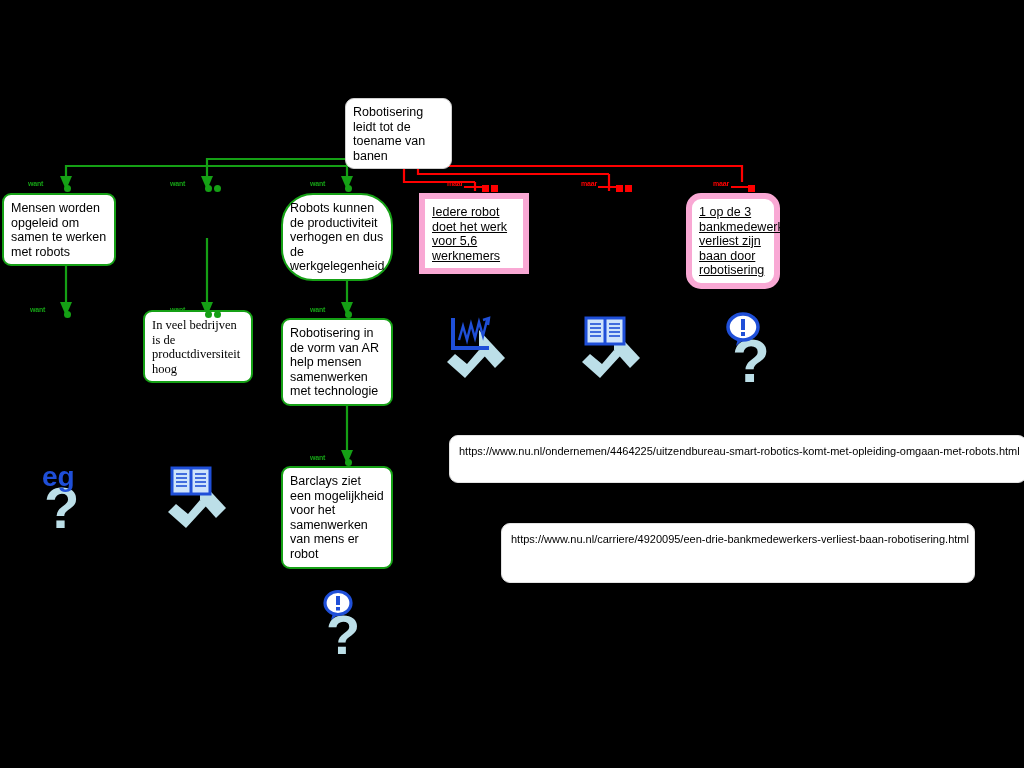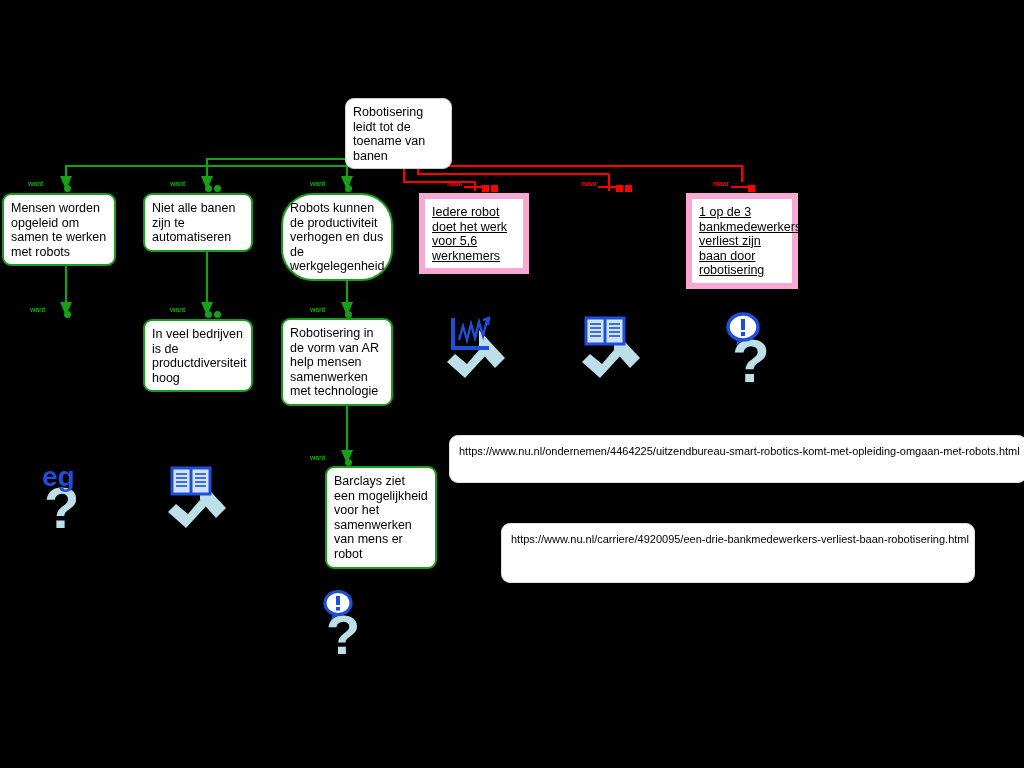--- a/index.html
+++ b/index.html
@@ -128,51 +128,50 @@
       <line x1="731" y1="187" x2="753" y2="187"></line>
     </g>
   </svg>
 
   <div class="node root" style="left:345px; top:98px; width:107px; min-height:44px;">Robotisering leidt tot de toename van banen</div>
 
   <div class="node green" style="left:2px; top:193px; width:114px; min-height:66px;">Mensen worden opgeleid om samen te werken met robots</div>
   <div class="conn-label green" style="left:28px; top:180px;">want</div>
   <div class="marker" style="left:64px; top:179px;"><span class="dot"></span></div>
 
-  <div class="node green" style="left:143px; top:193px; width:110px; min-height:45px;">Niet alle banen zijn te automatiseren</div>
   <div class="conn-label green" style="left:170px; top:180px;">want</div>
   <div class="marker" style="left:205px; top:179px;"><span class="dot"></span><span class="dot"></span></div>
 
   <div class="node green" style="left:281px; top:193px; width:112px; min-height:81px;border-radius:32px;">Robots kunnen de productiviteit verhogen en dus de werkgelegenheid</div>
   <div class="conn-label green" style="left:310px; top:180px;">want</div>
   <div class="marker" style="left:345px; top:179px;"><span class="dot"></span></div>
 
   <div class="conn-label green" style="left:30px; top:306px;">want</div>
   <div class="marker" style="left:64px; top:305px;"><span class="dot"></span></div>
 
-  <div class="node green" style="left:143px; top:319px; width:110px; min-height:68px;">In veel bedrijven is de productdiversiteit hoog</div>
+  <div class="node green" style="left:143px; top:310px; width:110px; min-height:68px;font-family:Liberation Serif, serif;">In veel bedrijven is de productdiversiteit hoog</div>
   <div class="conn-label green" style="left:170px; top:306px;">want</div>
   <div class="marker" style="left:205px; top:305px;"><span class="dot"></span><span class="dot"></span></div>
 
   <div class="node green" style="left:281px; top:318px; width:112px; min-height:82px;">Robotisering in de vorm van AR help mensen samenwerken met technologie</div>
   <div class="conn-label green" style="left:310px; top:306px;">want</div>
   <div class="marker" style="left:345px; top:305px;"><span class="dot"></span></div>
 
-  <div class="node green" style="left:281px; top:466px; width:112px; min-height:64px;margin-left:44px;">Barclays ziet een mogelijkheid voor het samenwerken van mens er robot</div>
+  <div class="node green" style="left:281px; top:466px; width:112px; min-height:64px;">Barclays ziet een mogelijkheid voor het samenwerken van mens er robot</div>
   <div class="conn-label green" style="left:310px; top:454px;">want</div>
   <div class="marker" style="left:345px; top:453px;"><span class="dot"></span></div>
 
   <div class="node red" style="left:419px; top:193px; width:110px; min-height:55px;">Iedere robot doet het werk voor 5,6 werknemers</div>
   <div class="conn-label red" style="left:447px; top:180px;">maar</div>
   <div class="marker" style="left:482px; top:179px;"><span class="sq"></span><span class="sq"></span></div>
 
   <div class="conn-label red" style="left:581px; top:180px;">maar</div>
   <div class="marker" style="left:616px; top:179px;"><span class="sq"></span><span class="sq"></span></div>
 
-  <div class="node red" style="left:686px; top:193px; width:112px; min-height:66px;">1 op de 3 bankmedewerkers verliest zijn baan door robotisering</div>
+  <div class="node red" style="left:686px; top:193px; width:94px; min-height:66px;border-radius:15px;">1 op de 3 bankmedewerkers verliest zijn baan door robotisering</div>
   <div class="conn-label red" style="left:713px; top:180px;">maar</div>
   <div class="marker" style="left:748px; top:179px;"><span class="sq"></span></div>
 
   <div class="node url" style="left:443px; top:435px; width:578px; height:48px;">https://www.nu.nl/ondernemen/4464225/uitzendbureau-smart-robotics-komt-met-opleiding-omgaan-met-robots.html</div>
   <div class="node url" style="left:495px; top:523px; width:474px; height:60px;">https://www.nu.nl/carriere/4920095/een-drie-bankmedewerkers-verliest-baan-robotisering.html</div>
 
   <div class="icon" style="left:443px; top:312px; width:72px; height:76px;">
     <svg viewBox="0 0 72 76" width="72" height="76" xmlns="http://www.w3.org/2000/svg">
       <path d="M36 18 L62 46 L52 56 L36 38 Z" fill="#bcdfe8"></path>
       <path d="M36 38 L24 52 L12 42 L4 50 L22 66 L44 42 Z" fill="#bcdfe8"></path>

